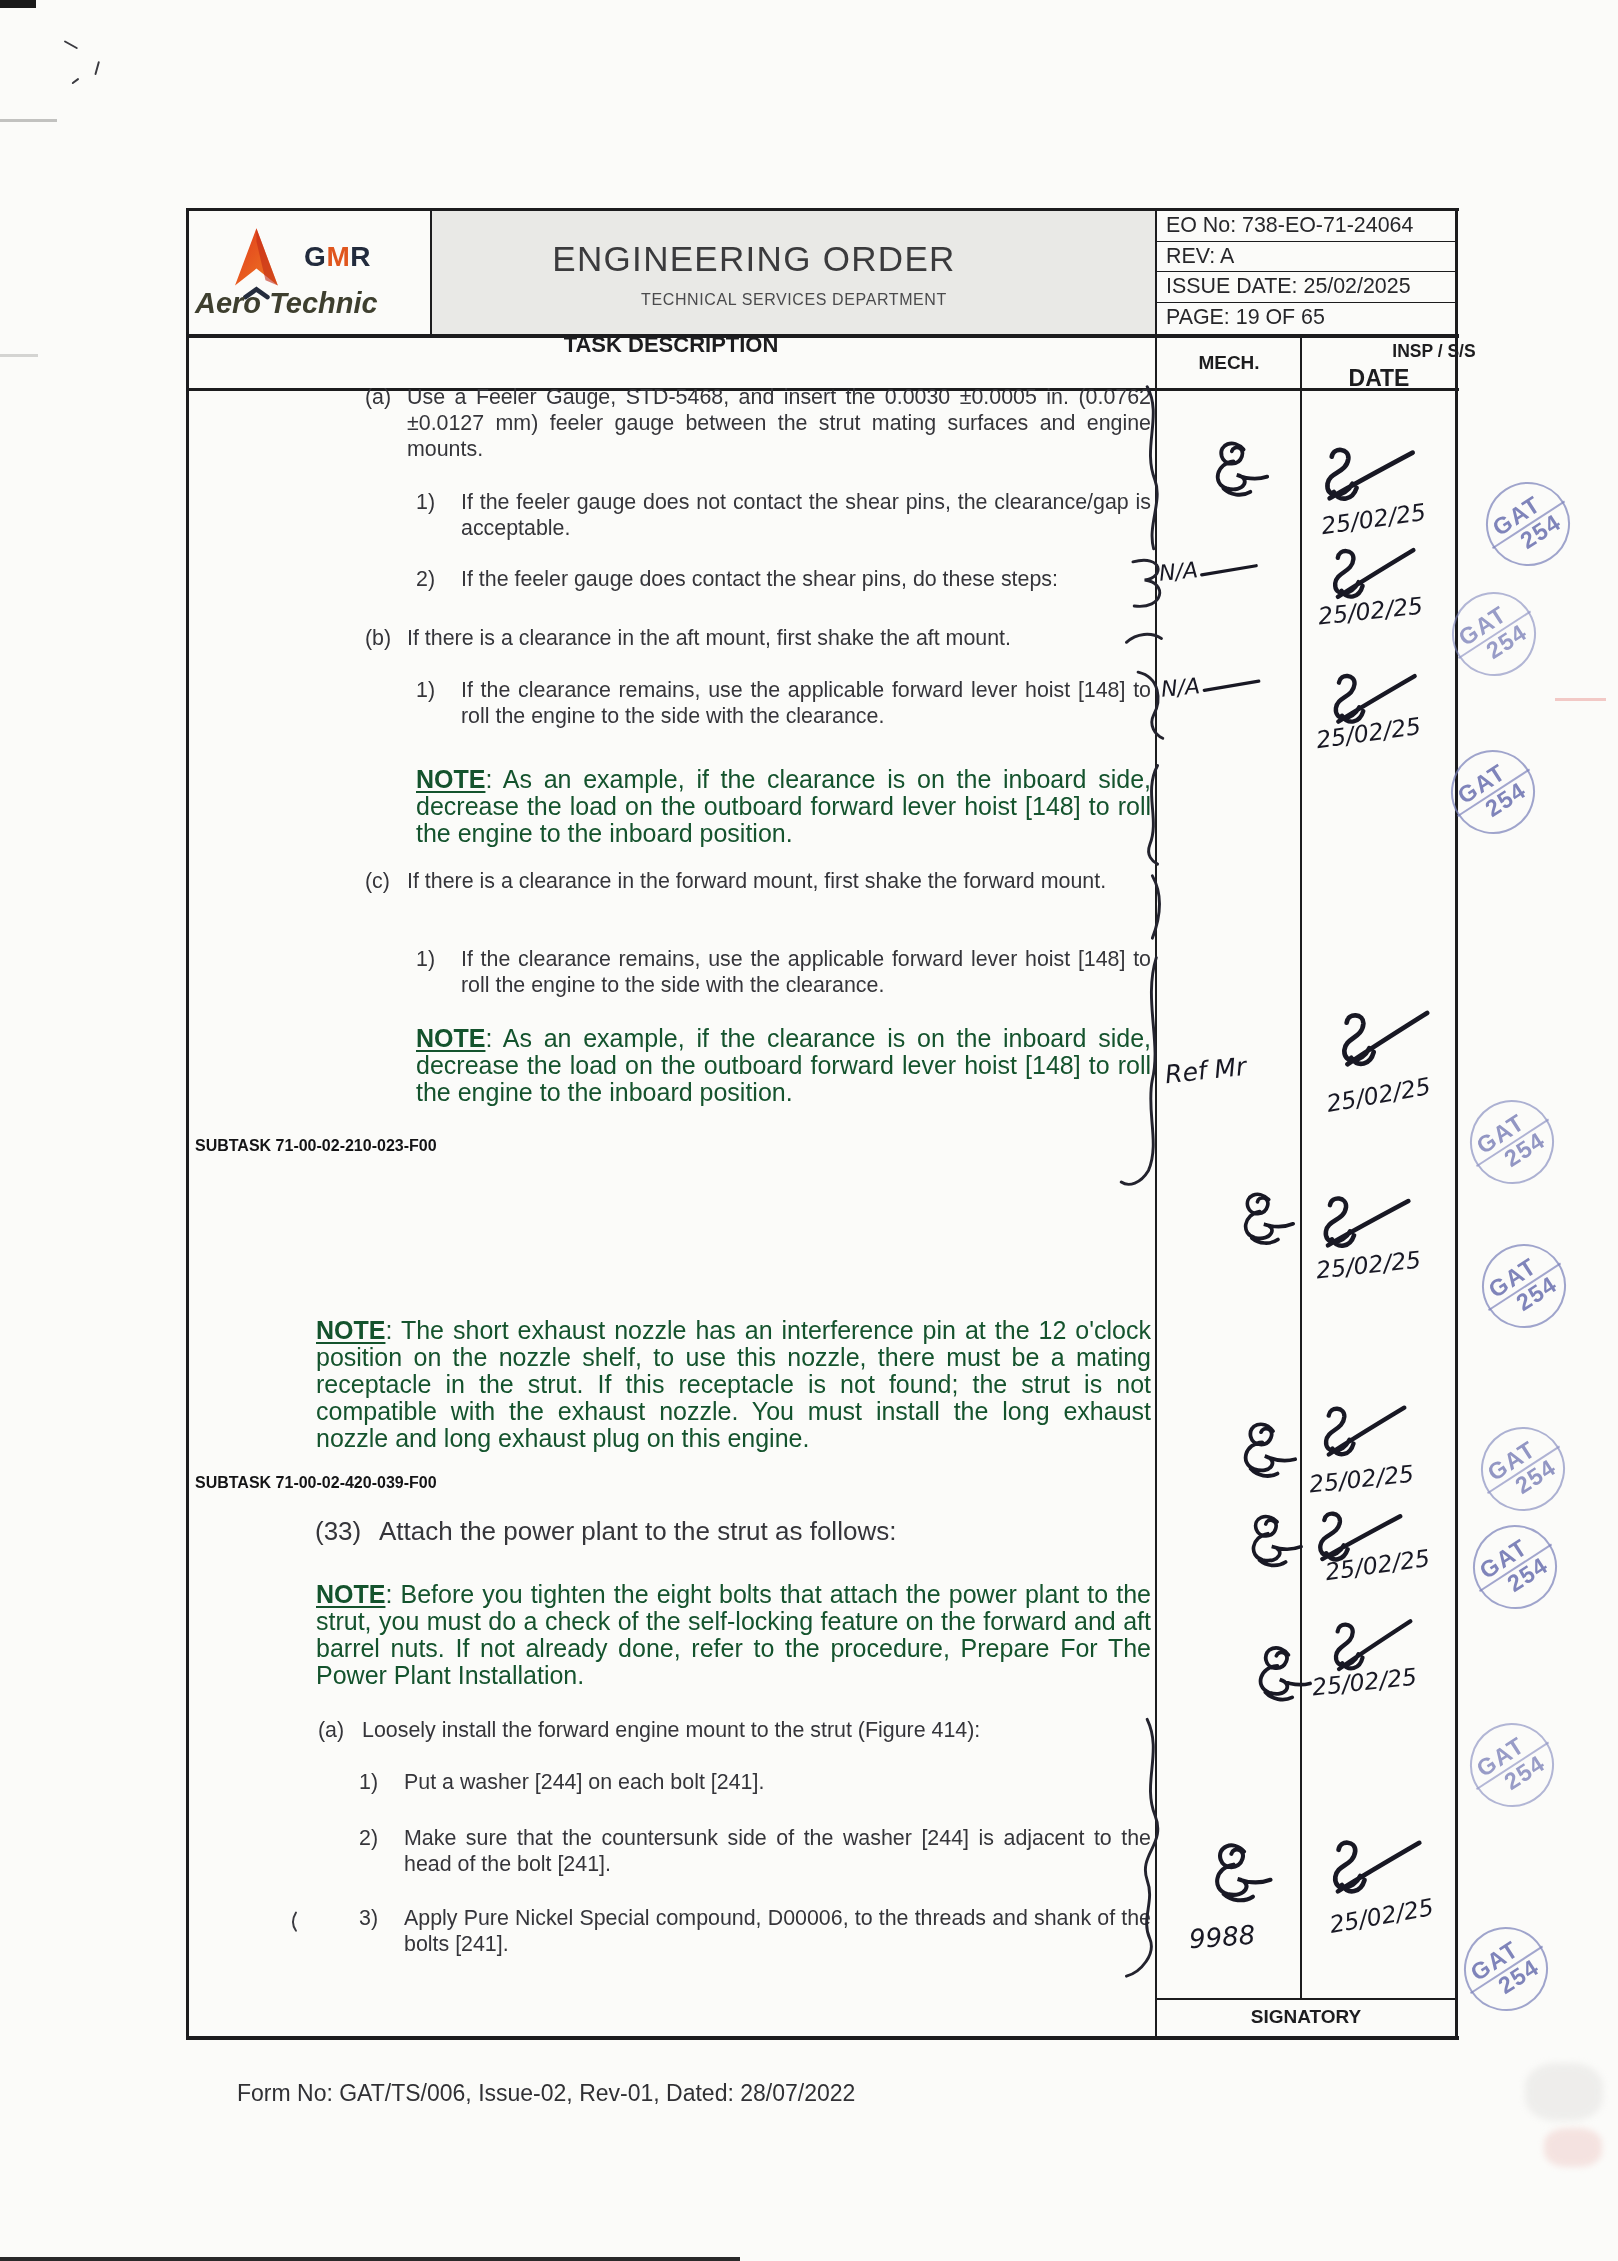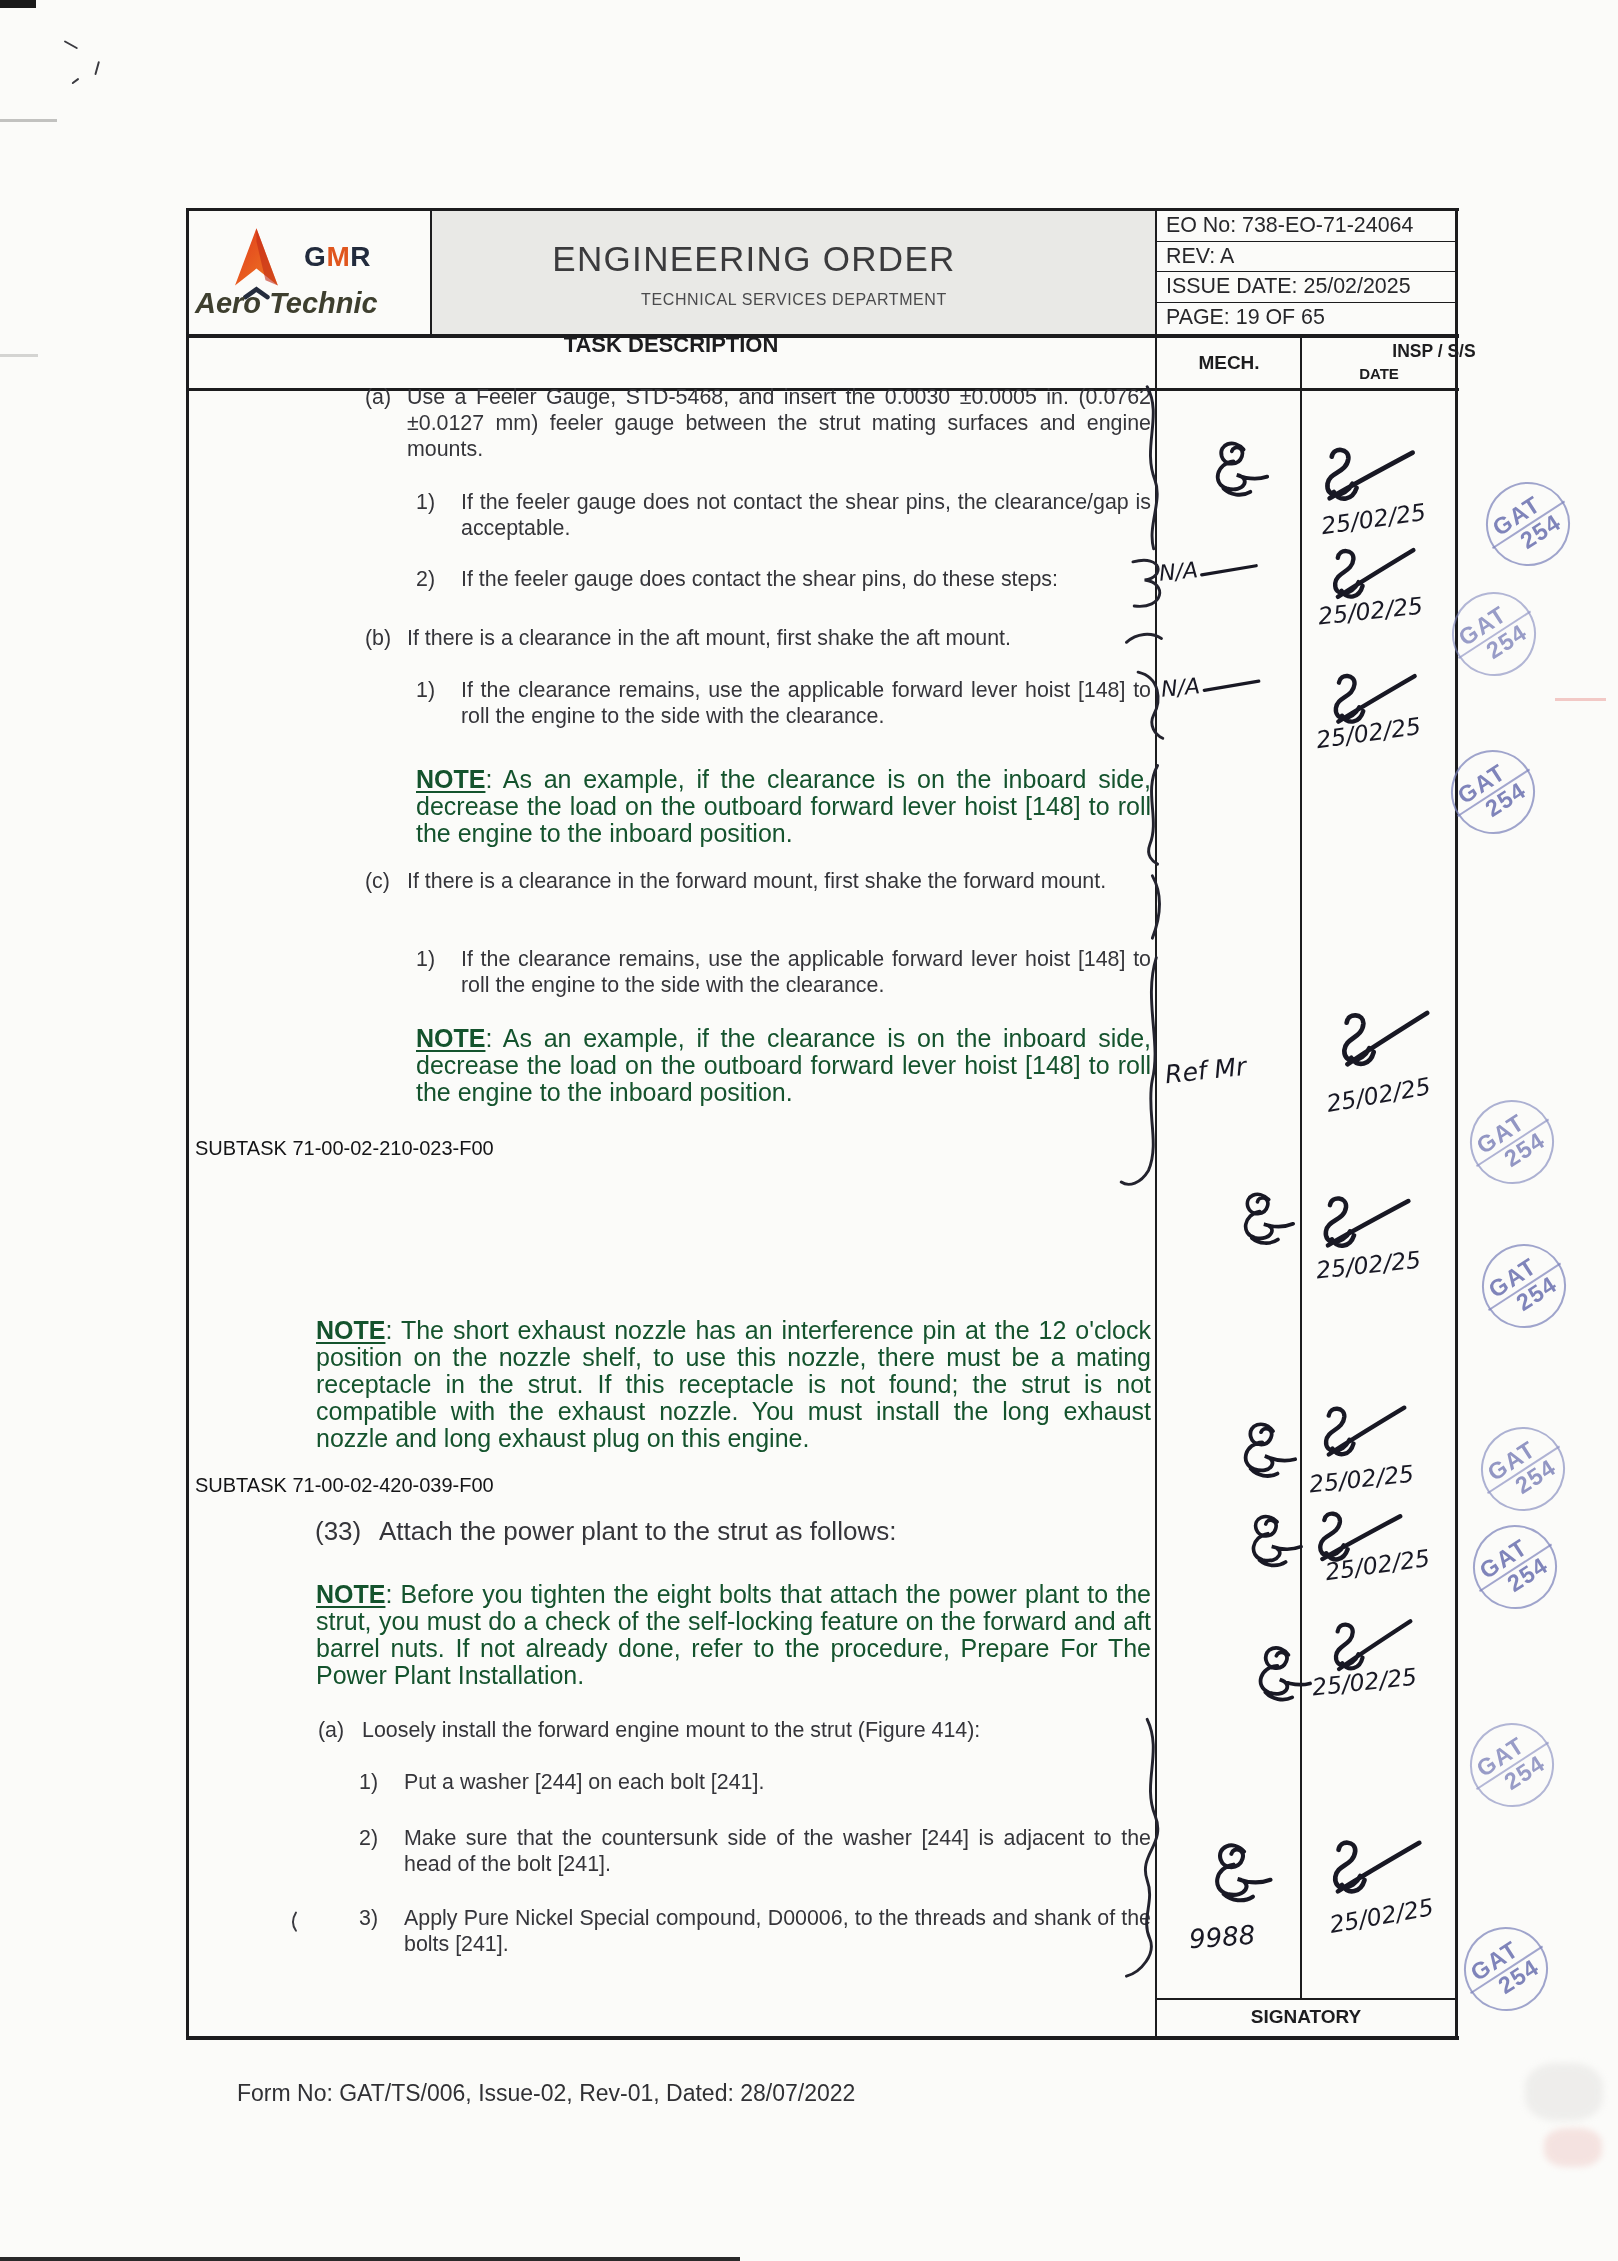--- a/index.html
+++ b/index.html
@@ -16,21 +16,21 @@
   
   .logo-gmr{position:absolute;font-size:28px;font-weight:bold;color:#222b3d;letter-spacing:0.6px;}
   .logo-gmr .m{color:#e0561e;}
   .logo-sub{position:absolute;font-size:29px;font-weight:bold;font-style:italic;color:#3e3f2f;white-space:nowrap;}
   
   .item{position:absolute;display:flex;font-size:21.4px;line-height:26px;color:#35353a;}
   .item .lbl{flex:none;}
   .item .txt{flex:1;text-align:justify;}
   .note-par{position:absolute;font-size:25px;line-height:27px;color:#14532d;text-align:justify;}
   .note-lbl{font-weight:bold;text-decoration:underline;text-decoration-thickness:1.9px;text-underline-offset:3.2px;}
-  .subtask{position:absolute;font-size:20px;font-weight:normal;color:#141416;white-space:nowrap;}
+  .subtask{position:absolute;font-size:16px;font-weight:bold;color:#141416;white-space:nowrap;}
   .big{font-size:26px;line-height:31px;}
   
   .hand{position:absolute;font-family:"DejaVu Sans", sans-serif;font-style:italic;color:#181824;white-space:nowrap;}
   
   .stamp{position:absolute;width:80px;height:80px;border-radius:50%;
          border:2.6px solid rgba(124,130,186,0.72);color:rgba(116,122,180,0.92);
          transform:rotate(-33deg);display:flex;flex-direction:column;align-items:center;justify-content:center;}
   .stamp::after{content:"";position:absolute;left:-2.6px;right:-2.6px;top:50%;height:1.9px;background:rgba(124,130,186,0.7);}
   .stamp span{font-size:23.4px;font-weight:bold;letter-spacing:1.3px;line-height:26px;}
   .stamp .s1{transform:translateX(-5.2px);}
@@ -81,21 +81,21 @@
   <div class="hdr-title" style="left:754px;top:239px;">ENGINEERING ORDER</div>
   <div class="hdr-dept" style="left:794px;top:291px;">TECHNICAL SERVICES DEPARTMENT</div>
   <div class="eo-row" style="left:1166px;top:213px;">EO No: 738-EO-71-24064</div>
   <div class="eo-row" style="left:1166px;top:244px;">REV: A</div>
   <div class="eo-row" style="left:1166px;top:274px;">ISSUE DATE: 25/02/2025</div>
   <div class="eo-row" style="left:1166px;top:305px;">PAGE: 19 OF 65</div>
 
   <div class="colhdr" style="left:671px;top:332px;font-size:22px;">TASK DESCRIPTION</div>
   <div class="colhdr" style="left:1229px;top:352px;font-size:19px;">MECH.</div>
   <div class="colhdr" style="left:1434px;top:341px;font-size:17.5px;">INSP / S/S</div>
-  <div class="colhdr" style="left:1379px;top:365px;font-size:15px;">DATE</div>
+  <div class="colhdr" style="left:1379px;top:365px;font-size:23px;">DATE</div>
   <div class="colhdr" style="left:1306px;top:2006px;font-size:19px;">SIGNATORY</div>
 
   <div class="item" style="left:365px;top:384px;width:786px;">
     <span class="lbl" style="min-width:42px;">(a)</span>
       <span class="txt">Use a Feeler Gauge, STD-5468, and insert the 0.0030 ±0.0005 in. (0.0762 ±0.0127 mm) feeler gauge between the strut mating surfaces and engine mounts.</span>
     </div>
   <div class="item" style="left:416px;top:489px;width:735px;">
     <span class="lbl" style="min-width:45px;">1)</span>
       <span class="txt">If the feeler gauge does not contact the shear pins, the clearance/gap is acceptable.</span>
     </div>

